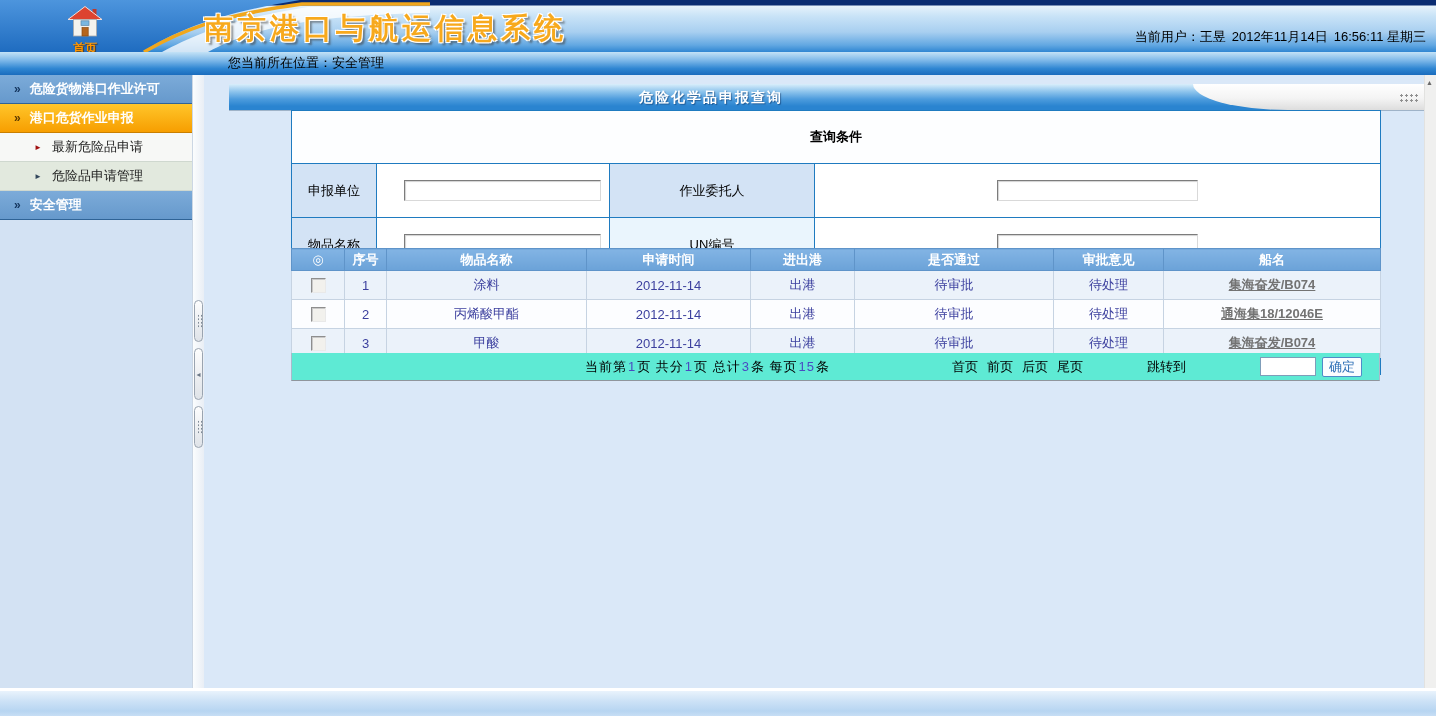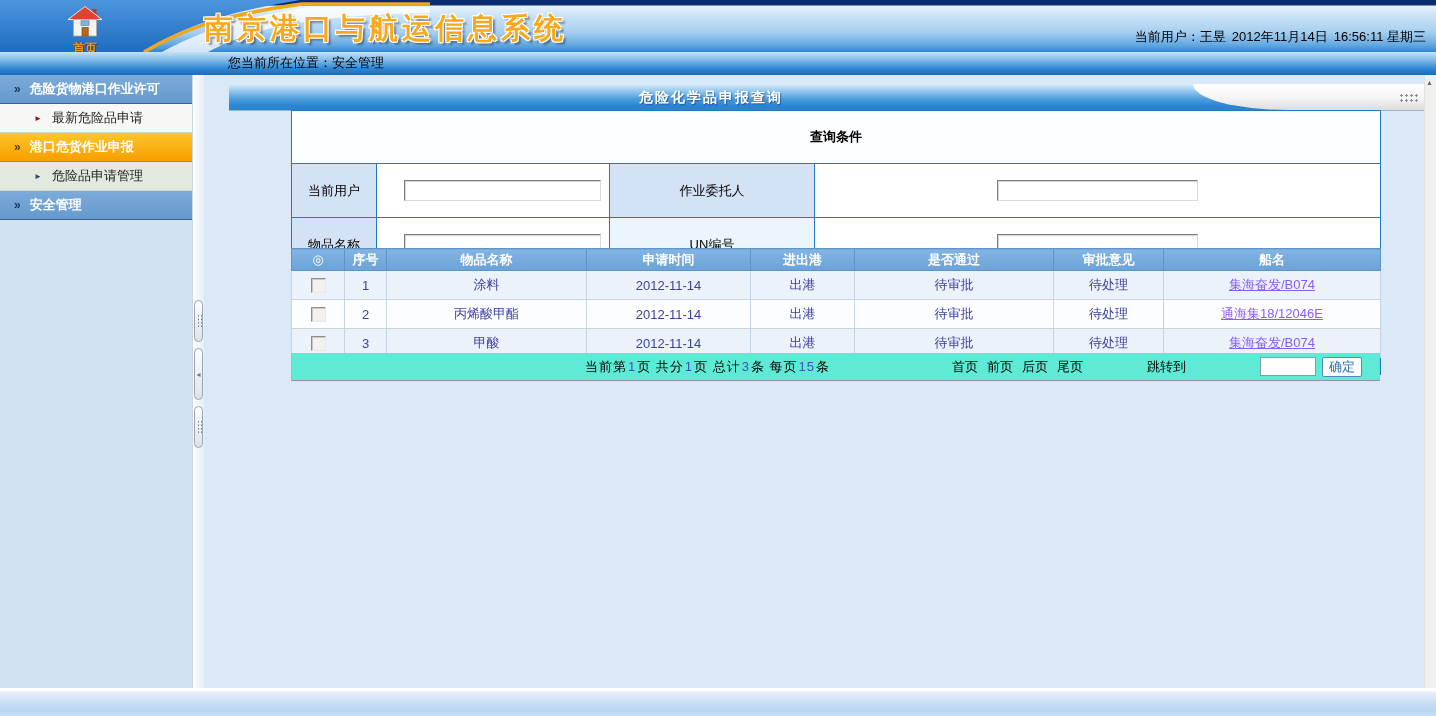--- a/index.html
+++ b/index.html
@@ -79,21 +79,21 @@
     background:linear-gradient(180deg,#9db1c4,#6f8ba3);border-right:1px solid #8fa5b8;box-sizing:border-box;}
   .search-btn .txt{color:#1b5e9e;font-weight:bold;font-size:13px;letter-spacing:2px;text-align:right;}
 
   
   .rtable{position:absolute;left:63px;top:173px;width:1089px;border-collapse:collapse;table-layout:fixed;font-size:13px;}
   .rtable th{background:linear-gradient(180deg,#82b4e4,#6ba2d8);color:#fff;height:21px;font-weight:bold;
     border:1px solid #5f94c9;font-size:13px;padding:0;}
   .rtable td{height:28px;text-align:center;color:#3b3f9e;border:1px solid #c6d3e2;padding:0;}
   .rtable tr.odd td{background:#ebf2fa;}
   .rtable tr.even td{background:#fcfdff;}
-  a.ship{color:#8b5cf6;text-decoration:underline;cursor:pointer;}
+  a.ship{color:#737373;text-decoration:underline;cursor:pointer;font-weight:bold;}
   .cbx{display:inline-block;width:13px;height:13px;background:#f2f1ed;vertical-align:middle;cursor:pointer;
     border:1px solid;border-color:#8e8e8e #e9e9e9 #e9e9e9 #8e8e8e;box-shadow:inset 1px 1px 0 #c9c9c9;}
 
   
   .pgbar{position:absolute;left:63px;top:278px;width:1089px;height:28px;box-sizing:border-box;background:#5eead4;
     border:1px solid #a9bacb;border-top:none;border-bottom-color:#8f959c;display:flex;align-items:center;font-size:13px;color:#000;}
   .pg-summary{margin-left:293px;letter-spacing:1px;white-space:nowrap;}
   .pg-summary .num{color:#4a4ac2;padding:0 1px;}
   .pg-nav{margin-left:122px;display:flex;gap:9px;white-space:nowrap;}
   .pg-nav a{color:#000;text-decoration:none;cursor:pointer;}
@@ -139,22 +139,22 @@
       <span class="home-label">首页</span>
     </div>
     <div class="sys-title">南京港口与航运信息系统</div>
     <div class="user-info"><span>当前用户：</span><span style="margin-left:0">王昱</span><span>2012年11月14日</span><span>16:56:11 星期三</span></div>
   </div>
 
   <div class="breadcrumb">您当前所在位置：安全管理</div>
 
   <div class="sidebar">
     <div class="mi mi-top"><span class="ic">»</span><span>危险货物港口作业许可</span></div>
+    <div class="mi mi-active"><span class="ic">»</span><span>港口危货作业申报</span></div>
     <div class="mi mi-sub mi-sub1"><span class="ic">►</span><span>最新危险品申请</span></div>
-    <div class="mi mi-active"><span class="ic">»</span><span>港口危货作业申报</span></div>
     <div class="mi mi-sub mi-sub2"><span class="ic">►</span><span>危险品申请管理</span></div>
     <div class="mi mi-top"><span class="ic">»</span><span>安全管理</span></div>
   </div>
 
   <div class="splitter">
     <div class="grip-end" style="top:225px;height:42px;">
         <div class="grip-dotpad" style="top:13px;"></div>
       </div>
     <div class="grip-mid" style="top:273px;height:52px;">
         <span>◂</span>
@@ -178,21 +178,21 @@
           <col style="width:85px">
           <col style="width:233px">
           <col style="width:205px">
           <col style="width:566px">
         </colgroup>
       <tbody>
           <tr>
             <td class="cond-title" colspan="4">查询条件</td>
           </tr>
       <tr>
-        <td class="lbl">当前用户</td>
+        <td class="lbl">申报单位</td>
         <td class="fld"><input type="text" value="" style=""></td>
         <td class="lbl">作业委托人</td>
         <td class="fld fld-c"><input type="text" value="" style=""></td>
       </tr>
       <tr>
         <td class="lbl">物品名称</td>
         <td class="fld"><input type="text" value="" style=""></td>
         <td class="lbl lbl-light">UN编号</td>
         <td class="fld fld-c"><input type="text" value="" style=""></td>
       </tr>

